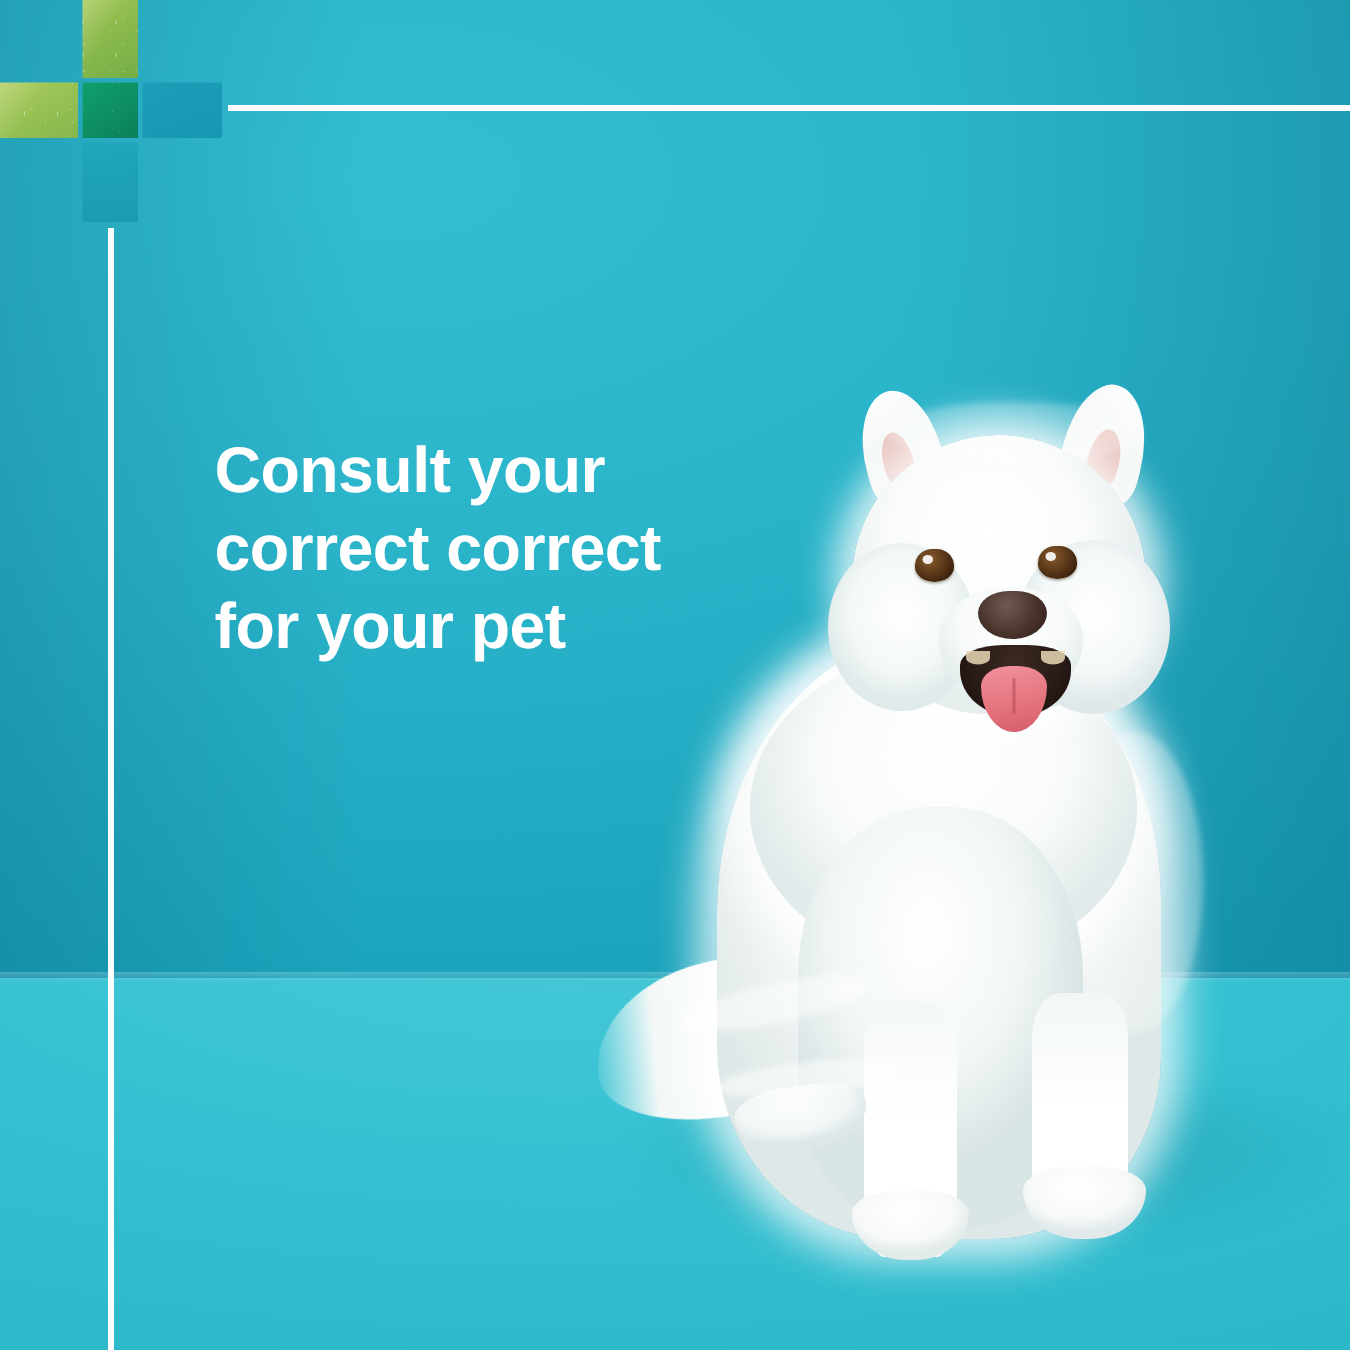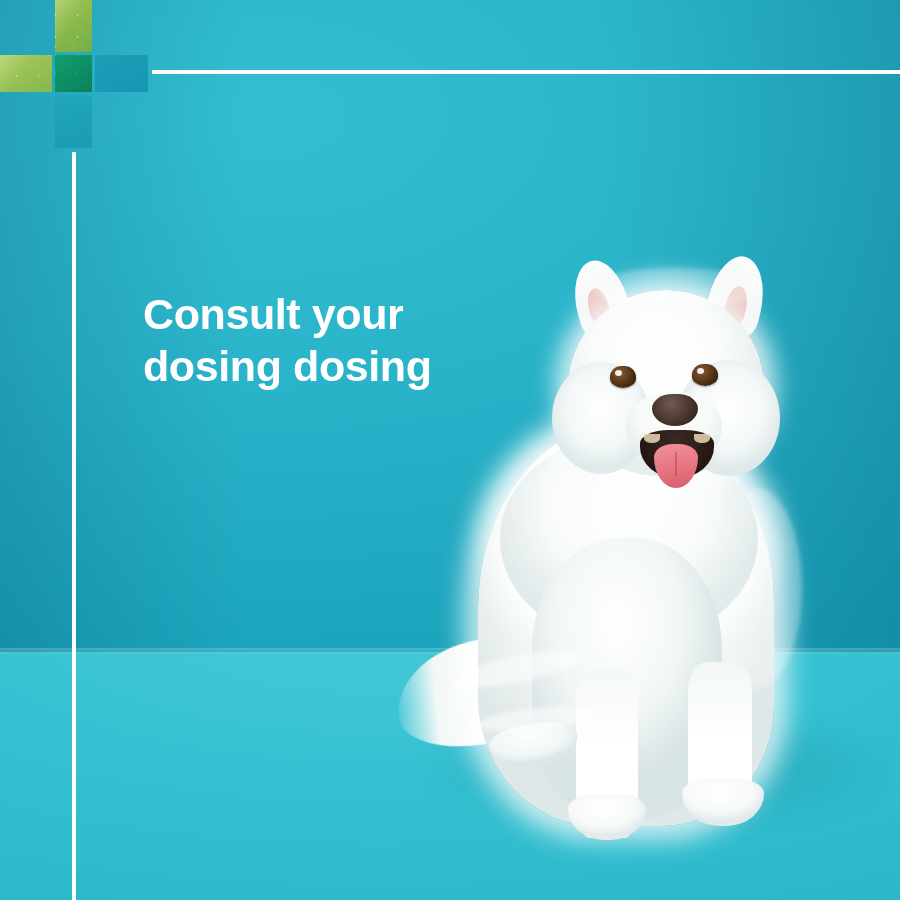--- a/index.html
+++ b/index.html
@@ -347,16 +347,17 @@
     <div class="mk leaf-b"></div>
     <div class="mk leaf-c"></div>
     <div class="mk teal-right"></div>
     <div class="mk teal-down"></div>
   </div>
   <div class="rule-h"></div>
   <div class="rule-v"></div>
 
   <div class="headline">
     <span class="ln">Consult your</span>
-    <span class="ln">dosing dosing</span>
+    <span class="ln">correct correct</span>
+    <span class="ln">for your pet</span>
   </div>
 
 </div>
 
 </body></html>

